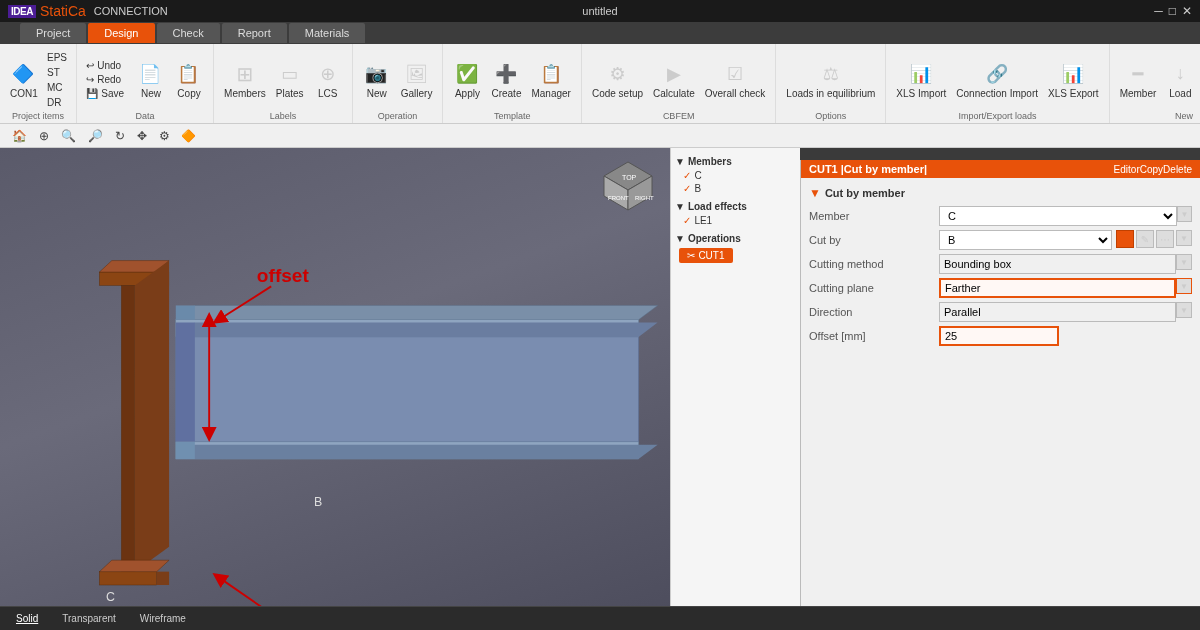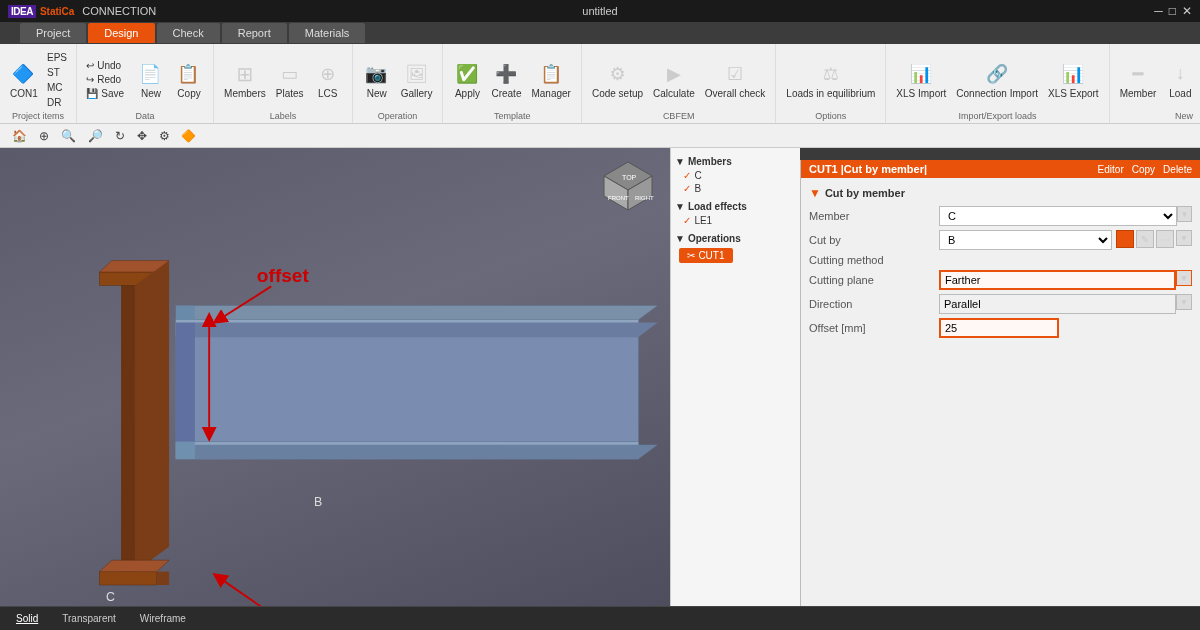--- a/index.html
+++ b/index.html
@@ -23,22 +23,22 @@
     #title-bar .logo .idea-box {
       background: #4c1d95;
       color: white;
       font-weight: bold;
       font-size: 10px;
       padding: 1px 3px;
       letter-spacing: -0.5px;
     }
     #title-bar .logo .staticaca {
       color: #e8520a;
-      font-weight: bold;
-      font-size: 10px;
+      font-weight: normal;
+      font-size: 14px;
     }
     #title-bar .logo .connection-text {
       color: #ccc;
       font-size: 11px;
       margin-left: 4px;
     }
     #title-bar .window-title {
       color: #ccc;
       font-size: 11px;
       position: absolute;
@@ -273,21 +273,21 @@
       font-size: 11px;
       display: flex;
       align-items: center;
       justify-content: space-between;
     }
     .props-header-title {
       font-weight: bold;
     }
     .props-header-actions {
       display: flex;
-      gap: 8px;
+      gap: 0;
     }
     .props-action-btn {
       color: white;
       font-size: 10px;
       cursor: pointer;
     }
 
     #properties-body {
       flex: 1;
       padding: 8px;
@@ -732,20 +732,26 @@
               <div class="prop-side-btn">✎</div>
               <div class="prop-side-btn">⋯</div>
               <div class="dropdown-arrow">▼</div>
             </div>
           </div>
         </div>
       </div>
 
       <div class="prop-row">
         <div class="prop-label">Cutting method</div>
+        <div class="prop-value">
+          <div class="prop-input-with-btn">
+            <input type="text" class="prop-input" value="Bounding box" readonly="" style="background: rgb(240, 240, 240);">
+            <div class="dropdown-arrow">▼</div>
+          </div>
+        </div>
       </div>
 
       <div class="prop-row">
         <div class="prop-label">Cutting plane</div>
         <div class="prop-value">
           <div class="prop-input-with-btn">
             <input type="text" class="prop-input highlighted" value="Farther" style="">
             <div class="dropdown-arrow" style="border-color:#e8520a;">▼</div>
           </div>
         </div>

